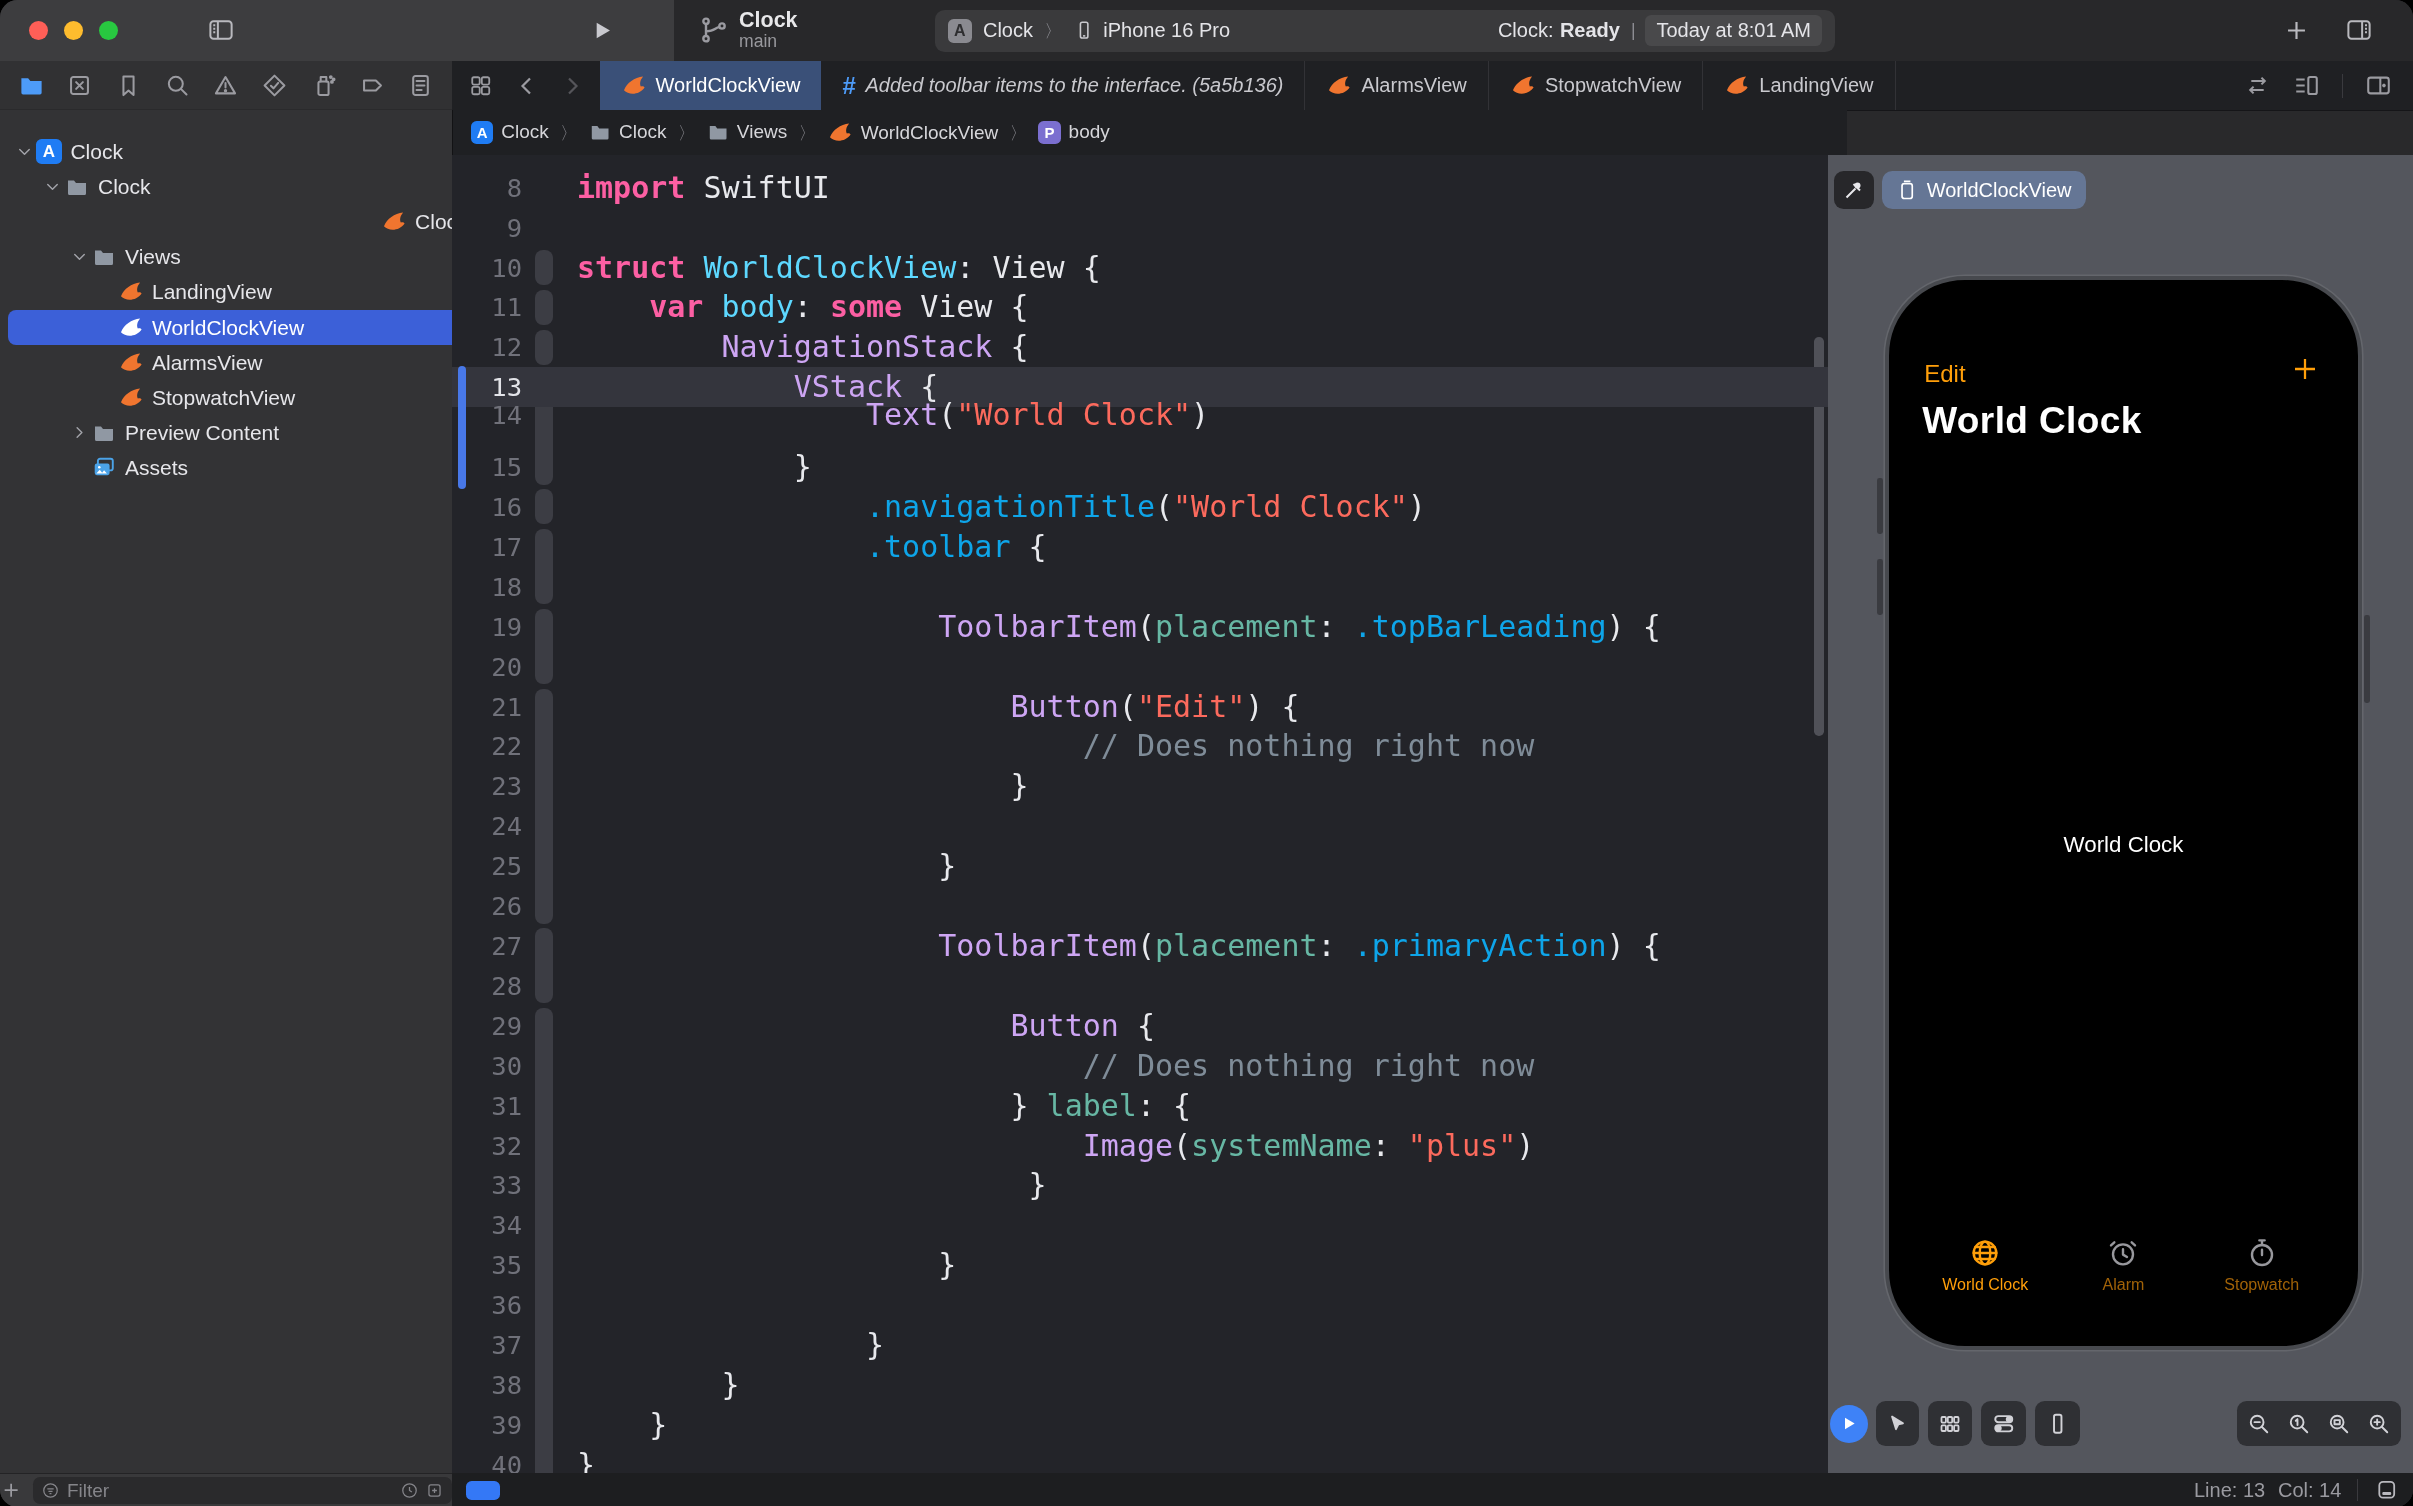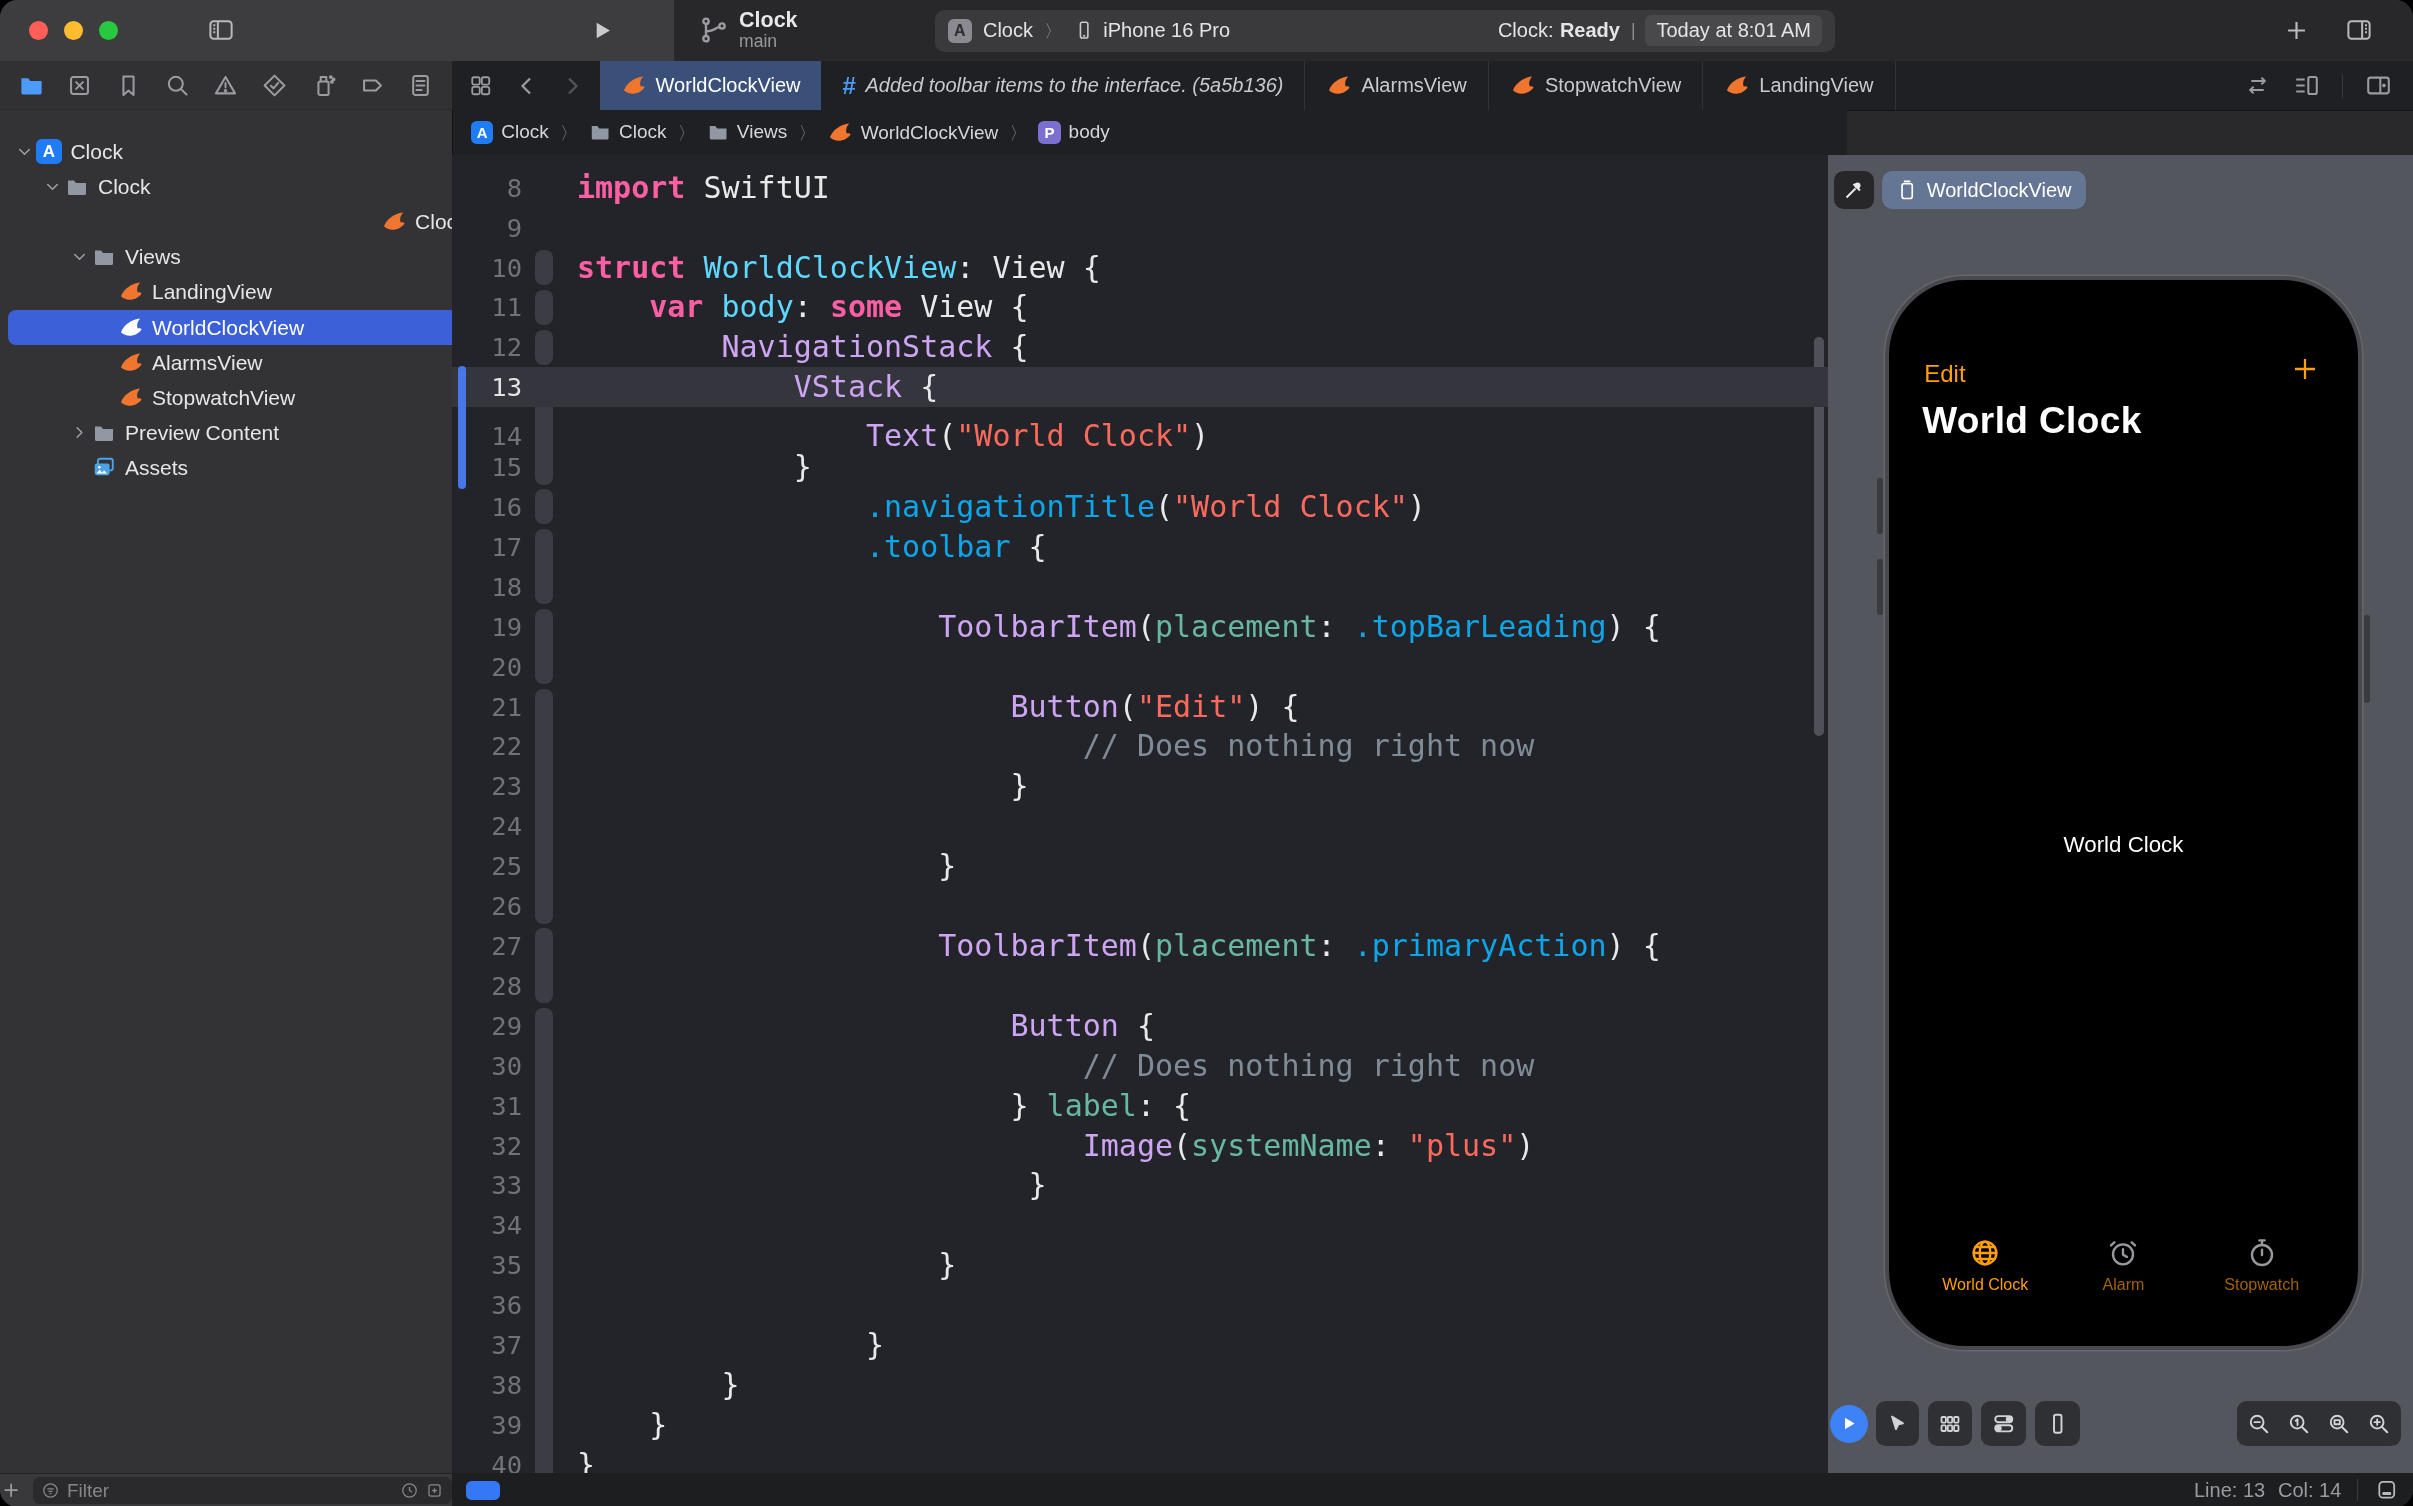--- a/index.html
+++ b/index.html
@@ -502,21 +502,21 @@
         <span class="src"><span class="pl">    </span><span class="kw">var</span><span class="pl"> </span><span class="ty">body</span><span class="pl">: </span><span class="kw">some</span><span class="pl"> View {</span></span>
       </div>
       <div class="cl" style="top: 172px;">
         <span class="num">12</span>
         <span class="src"><span class="pl">        </span><span class="mem">NavigationStack</span><span class="pl"> {</span></span>
       </div>
       <div class="cl cur" style="top: 212px;">
         <span class="num">13</span>
         <span class="src"><span class="pl">            </span><span class="mem">VStack</span><span class="pl"> {</span></span>
       </div>
-      <div class="cl" style="top: 261px;">
+      <div class="cl" style="top: 240px;">
         <span class="num">14</span>
         <span class="src"><span class="pl">                </span><span class="mem">Text</span><span class="pl">(</span><span class="str">"World Clock"</span><span class="pl">)</span></span>
       </div>
       <div class="cl" style="top: 292px;">
         <span class="num">15</span>
         <span class="src"><span class="pl">            </span><span class="pl">}</span></span>
       </div>
       <div class="cl" style="top: 332px;">
         <span class="num">16</span>
         <span class="src"><span class="pl">                </span><span class="fn">.navigationTitle</span><span class="pl">(</span><span class="str">"World Clock"</span><span class="pl">)</span></span>

